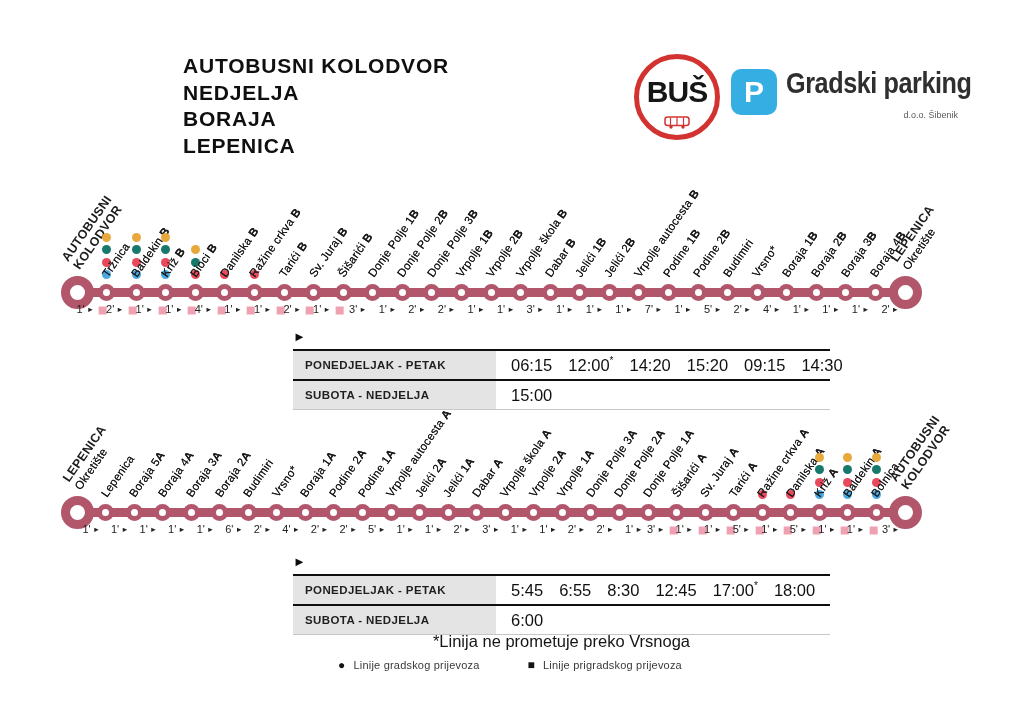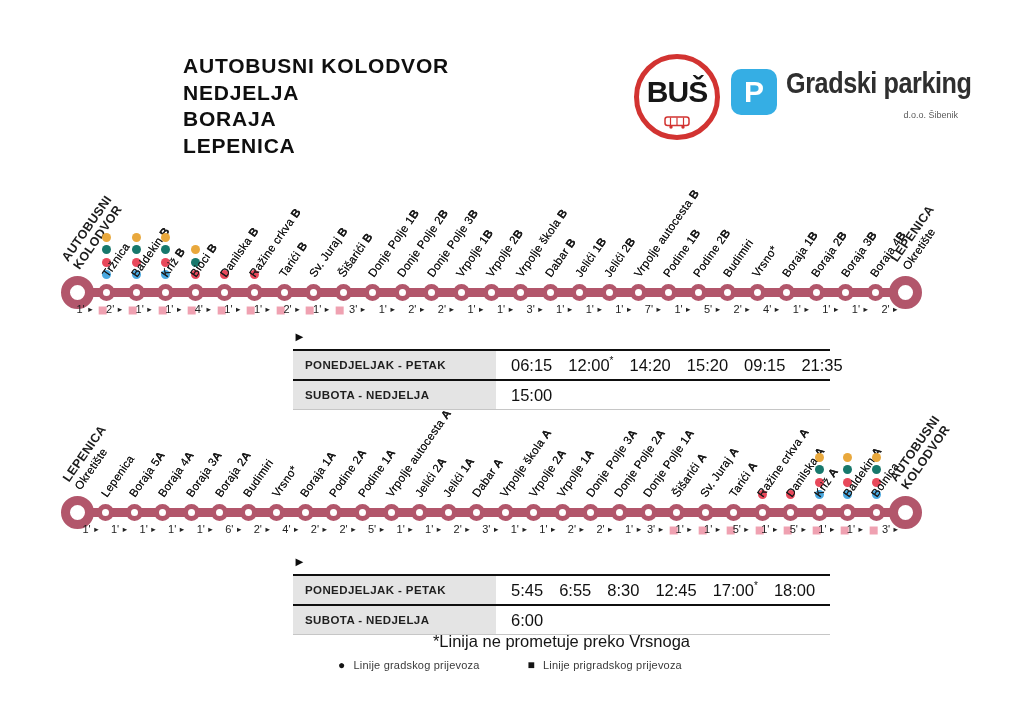--- a/index.html
+++ b/index.html
@@ -359,21 +359,21 @@
         <span class="ptr">►</span>
       </div>
       <div class="trow">
         <div class="tlab" style="background: rgb(228, 228, 228);">PONEDJELJAK - PETAK</div>
         <div class="ttimes">
           <span class="dtime">06:15</span>
           <span class="dtime"><span>12:00</span><sup>*</sup></span>
           <span class="dtime">14:20</span>
           <span class="dtime">15:20</span>
           <span class="dtime">09:15</span>
-          <span class="dtime">21:35</span>
+          <span class="dtime">14:30</span>
         </div>
       </div>
       <div class="trow last">
         <div class="tlab" style="background: rgb(228, 228, 228);">SUBOTA - NEDJELJA</div>
         <div class="ttimes">
           <span class="dtime">15:00</span>
         </div>
       </div>
     </div>
   <div id="diagram2" class="diagram">

